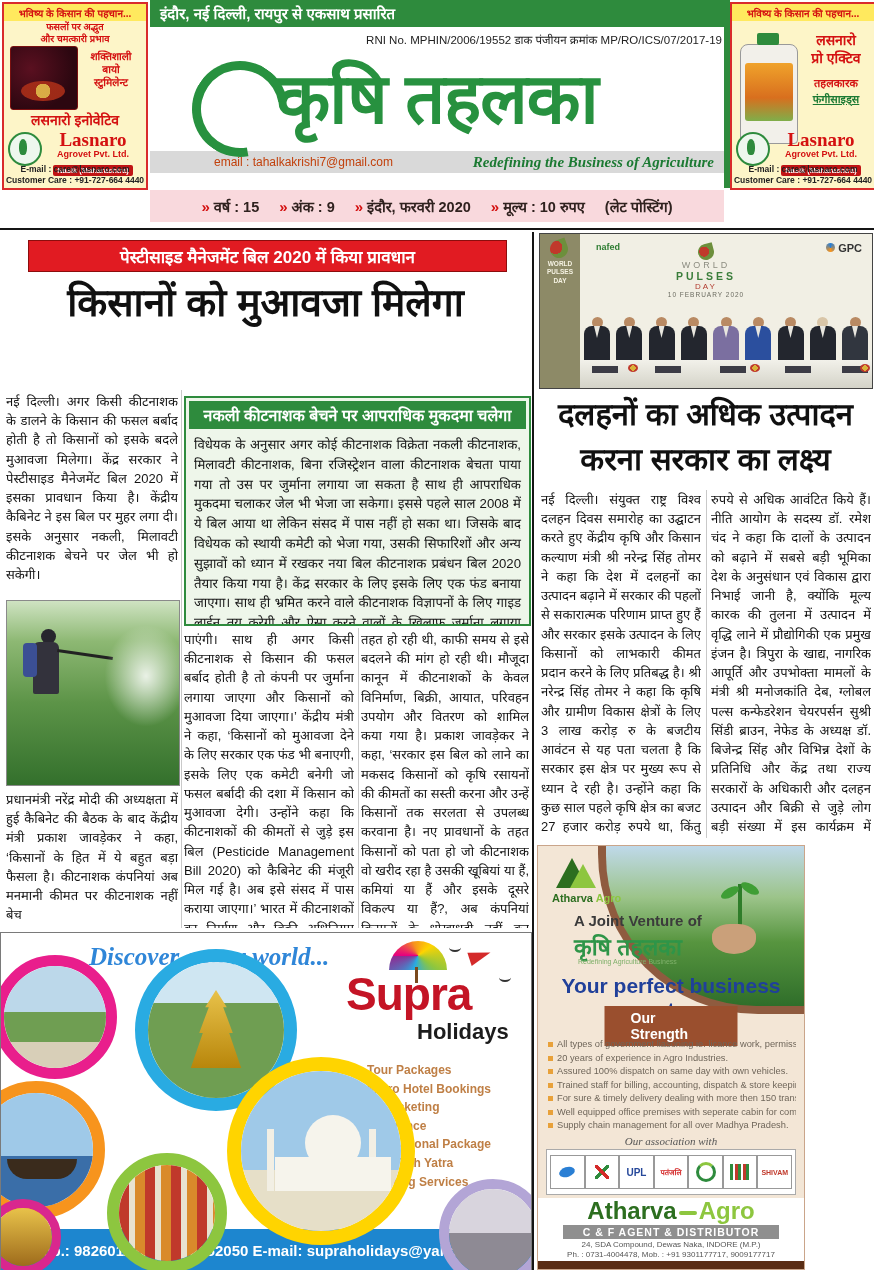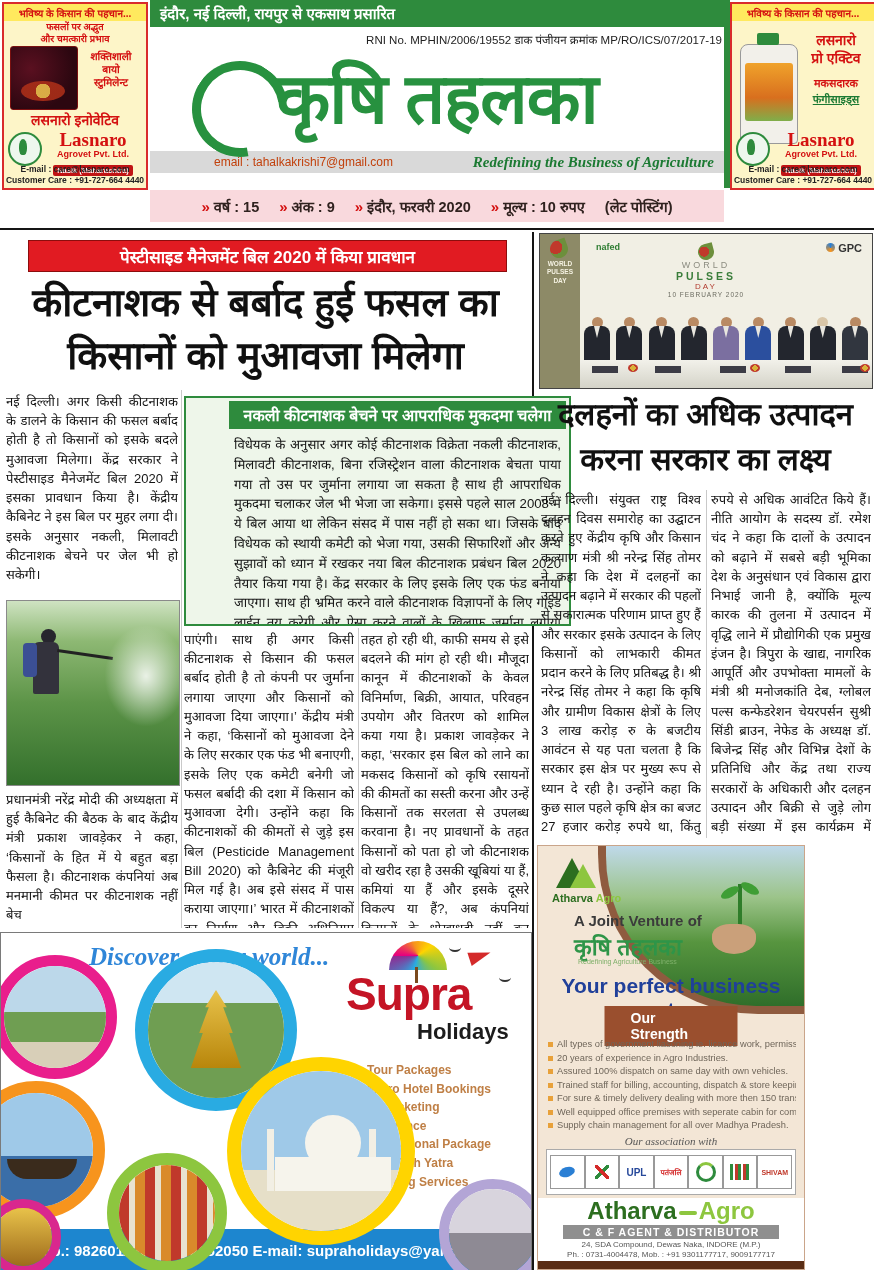--- a/index.html
+++ b/index.html
@@ -67,21 +67,21 @@
   #farmer-photo{left:6px;top:600px;width:172px;height:184px;border:1px solid #8a8a8a;overflow:hidden;
         background:linear-gradient(180deg,#cfe3c2 0,#8db873 22%,#5d9448 55%,#33702c 100%);}
   .sprayman{position:absolute;left:26px;top:28px;width:44px;height:118px;}
   .sprayman .head{width:15px;height:15px;border-radius:50%;background:#27262e;margin-left:8px;}
   .sprayman .torso{width:26px;height:52px;background:#33323c;border-radius:6px 6px 2px 2px;margin-top:-2px;}
   .sprayman .tank{position:absolute;left:-10px;top:14px;width:14px;height:34px;background:#3b4f94;border-radius:4px;}
   .sprayman .wand{position:absolute;left:24px;top:24px;width:56px;height:3px;background:#222;transform:rotate(8deg);}
   .mist{position:absolute;right:-12px;top:20px;width:90px;height:110px;
         background:radial-gradient(ellipse at center,rgba(255,255,255,.85) 0,rgba(255,255,255,0) 65%);}
   #la-col1b{left:6px;top:790px;width:172px;height:138px;}
-  #green-box{left:184px;top:396px;width:343px;height:226px;border:2px solid #2e8b3d;background:#eef6ea;overflow:hidden;padding-left:40px;}
+  #green-box{left:184px;top:396px;width:343px;height:226px;border:2px solid #2e8b3d;background:#eef6ea;overflow:hidden;}
   #green-box .gb-title{margin:3px;background:#2e8b3d;color:#fff;font-weight:bold;font-size:16px;
         text-align:center;padding:3px 0;}
   #green-box .gb-body{padding:3px 8px;font-size:13.2px;line-height:1.5;text-align:justify;color:#141414;}
   #la-col2{left:184px;top:630px;width:170px;height:298px;}
   #la-col3{left:361px;top:630px;width:168px;height:298px;}
 
   
   #pulses-photo{left:539px;top:233px;width:332px;height:154px;border:1px solid #444;overflow:hidden;background:#f1efe4;}
   .pp-side{position:absolute;left:0;top:0;width:40px;height:100%;background:#8d8a67;color:#f5f2e2;
         font-size:6.5px;font-weight:bold;line-height:1.3;padding:26px 3px 0;box-sizing:border-box;text-align:center;}
@@ -234,21 +234,21 @@
 
   <div class="abs side-ad" id="right-ad">
     <div class="ad-band">भविष्य के किसान की पहचान...</div>
     <div class="abs bottle">
       <span class="cap"></span>
         <span class="label"></span>
     </div>
     <div class="abs" style="left:70px;top:28px;width:68px;">
       <div class="ad-red" style="font-size:14px;">लसनारो</div>
       <div class="ad-red" style="font-size:14px;">प्रो एक्टिव</div>
-      <div class="ad-red" style="font-size:11px;margin-top:10px;">मकसदारक</div>
+      <div class="ad-red" style="font-size:11px;margin-top:10px;">तहलकारक</div>
       <div class="ad-green" style="font-size:11px;text-decoration:underline;">फंगीसाइड्स</div>
     </div>
     <div class="abs" style="left:4px;top:128px;"><span class="lasnaro-logo"></span></div>
     <div class="abs" style="left:38px;top:126px;width:102px;">
       <div class="las-name">Lasnaro</div>
       <div class="las-sub">Agrovet Pvt. Ltd.</div>
       <span class="las-city">Nasik (Maharashtra)</span>
     </div>
     <div class="abs las-contact" style="left:0;right:0;top:160px;">
       <div>E-mail : care@lasnaro.com</div>
@@ -280,21 +280,20 @@
   </div>
 
   <div class="abs" id="hline"></div>
   <div class="abs" id="vline"></div>
   <div class="rule-v" id="rule1"></div>
   <div class="rule-v" id="rule2"></div>
   <div class="rule-v" id="rule3"></div>
 
   <div class="abs" id="kicker">पेस्टीसाइड मैनेजमेंट बिल 2020 में किया प्रावधान</div>
   <div class="abs" id="headline1">
-    <div>कीटनाशक से बर्बाद हुई फसल का</div>
     <div>किसानों को मुआवजा मिलेगा</div>
   </div>
   <div class="abs bodytxt" id="la-col1">नई दिल्ली। अगर किसी कीटनाशक के डालने के किसान की फसल बर्बाद होती है तो किसानों को इसके बदले मुआवजा मिलेगा। केंद्र सरकार ने पेस्टीसाइड मैनेजमेंट बिल 2020 में इसका प्रावधान किया है। केंद्रीय कैबिनेट ने इस बिल पर मुहर लगा दी। इसके अनुसार नकली, मिलावटी कीटनाशक बेचने पर जेल भी हो सकेगी।</div>
   <div class="abs" id="farmer-photo">
     <div class="sprayman">
       <div class="head"></div>
         <div class="torso"></div>
         <div class="tank"></div>
         <div class="wand"></div>
     </div>

